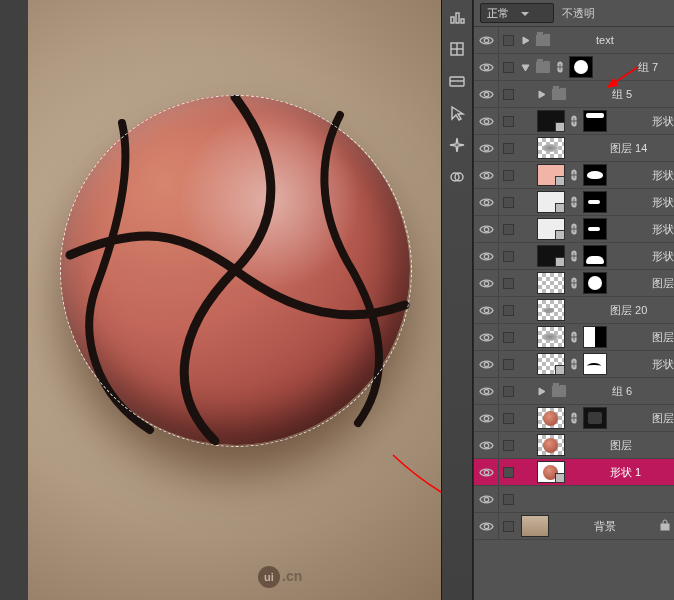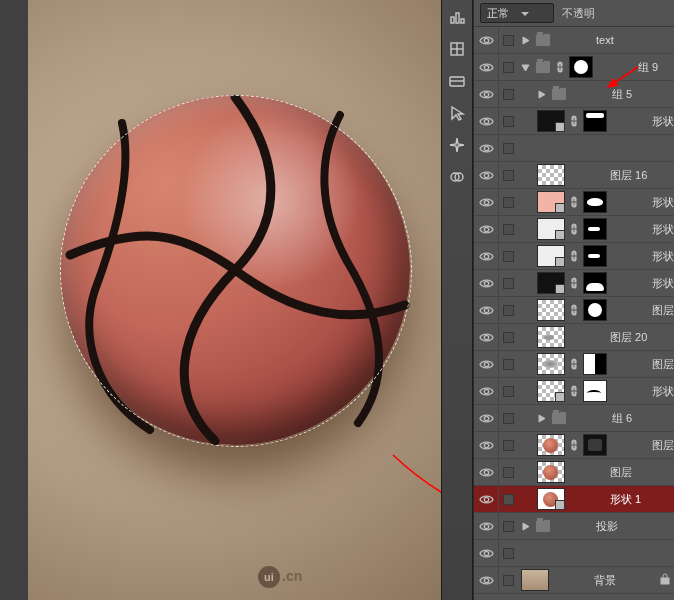--- a/index.html
+++ b/index.html
@@ -23,21 +23,21 @@
   #vstrip svg{stroke:#c8c8c8;fill:none;stroke-width:1.4;}
   
   #panel{flex:1;height:600px;background:#535353;display:flex;flex-direction:column;border-left:1px solid #2b2b2b;}
   #pbar1{height:26px;background:#535353;border-bottom:1px solid #393939;display:flex;align-items:center;gap:8px;padding:0 6px;}
   #pbar1 .sel{background:#3f3f3f;border:1px solid #222;color:#ddd;height:18px;padding:0 6px;border-radius:2px;display:flex;align-items:center;gap:12px;min-width:60px;}
   #pbar1 .sel:after{content:"";border:4px solid transparent;border-top-color:#bbb;margin-top:5px;}
   #pbar2{height:24px;background:#535353;border-bottom:1px solid #393939;display:flex;align-items:center;gap:5px;padding:0 6px;color:#bbb;}
   #pbar2 .li{width:15px;height:15px;display:flex;align-items:center;justify-content:center;cursor:pointer;}
   #layers{flex:1;overflow:hidden;background:#535353;}
   .row{display:flex;align-items:center;height:26px;border-bottom:1px solid #454545;position:relative;}
-  .row.sel{background:#7f1d1d;justify-content:flex-end;}
+  .row.sel{background:#be185d;justify-content:flex-end;}
   .row.sel .name{color:#fff;}
   .eye{width:24px;height:26px;display:flex;align-items:center;justify-content:center;border-right:1px solid #454545;cursor:pointer;flex:none;}
   .eye svg{stroke:#bcbcbc;fill:none;stroke-width:1.3;}
   .ck{width:18px;display:flex;align-items:center;justify-content:center;flex:none;}
   .ck .box{width:9px;height:9px;background:#4d4d4d;border:1px solid #363636;}
   .content{display:flex;align-items:center;flex:1;height:100%;gap:4px;min-width:0;}
   .indent{flex:none;}
   .arr{width:10px;height:10px;flex:none;cursor:pointer;}
   .arr svg{stroke:#bdbdbd;fill:#bdbdbd;}
   .foldicon{width:14px;height:12px;background:#7a7a7a;border-radius:1px 2px 2px 1px;border:1px solid #555;flex:none;position:relative;}
@@ -175,21 +175,21 @@
                 </svg></div>
               <div class="foldicon"></div>
               <div class="link">
                 <svg width="8" height="12">
                   <path d="M2 3a2 2 0 0 1 4 0v2h-1V3a1 1 0 0 0-2 0v2H2zM2 7h1v2a1 1 0 0 0 2 0V7h1v2a2 2 0 0 1-4 0z"></path>
                 </svg>
               </div>
               <div class="thumb th-mask" style="position: relative; background: rgb(0, 0, 0);">
                 <div style="position:absolute;left:4px;top:3px;width:14px;height:14px;border-radius:50%;background:#fff"></div>
               </div>
-              <span class="name">组 9</span>
+              <span class="name">组 7</span>
             </div>
           </div>
           <div class="row">
             <div class="eye">
               <svg width="15" height="11">
                 <path d="M1 5.5 C3 1,12 1,14 5.5 C12 10,3 10,1 5.5z"></path>
                 <circle cx="7.5" cy="5.5" r="2.2"></circle>
               </svg>
             </div>
             <div class="ck">
@@ -231,35 +231,26 @@
           <div class="row">
             <div class="eye">
               <svg width="15" height="11">
                 <path d="M1 5.5 C3 1,12 1,14 5.5 C12 10,3 10,1 5.5z"></path>
                 <circle cx="7.5" cy="5.5" r="2.2"></circle>
               </svg>
             </div>
             <div class="ck">
               <div class="box"></div>
             </div>
-          </div>
-          <div class="row">
-            <div class="eye">
-              <svg width="15" height="11">
-                <path d="M1 5.5 C3 1,12 1,14 5.5 C12 10,3 10,1 5.5z"></path>
-                <circle cx="7.5" cy="5.5" r="2.2"></circle>
-              </svg>
-            </div>
-            <div class="ck">
-              <div class="box"></div>
-            </div>
-            <div class="content">
-              <div class="indent" style="width: 16px;"></div>
-              <div class="thumb th-trans" style="position: relative;"></div>
-              <span class="name">图层 16</span>
+            <div class="content">
+              <div class="indent" style="width: 16px;"></div>
+              <div class="thumb th-trans" style="position: relative;">
+                <div style="position:absolute;left:4px;top:6px;width:16px;height:8px;border-radius:50%;background:radial-gradient(#888,#ccc)"></div>
+              </div>
+              <span class="name">图层 14</span>
             </div>
           </div>
           <div class="row">
             <div class="eye">
               <svg width="15" height="11">
                 <path d="M1 5.5 C3 1,12 1,14 5.5 C12 10,3 10,1 5.5z"></path>
                 <circle cx="7.5" cy="5.5" r="2.2"></circle>
               </svg>
             </div>
             <div class="ck">
@@ -513,39 +504,20 @@
             </div>
             <div class="ck">
               <div class="box"></div>
             </div>
             <div class="content">
               <div class="indent" style="width: 16px;"></div>
               <div class="thumb th-layer th-smart" style="position: relative; background: rgb(255, 255, 255);">
                 <div style="position:absolute;left:5px;top:3px;width:15px;height:15px;border-radius:50%;background:radial-gradient(circle at 40% 35%,#e09078,#a04438)"></div>
               </div>
               <span class="name">形状 1</span>
-            </div>
-          </div>
-          <div class="row">
-            <div class="eye">
-              <svg width="15" height="11">
-                <path d="M1 5.5 C3 1,12 1,14 5.5 C12 10,3 10,1 5.5z"></path>
-                <circle cx="7.5" cy="5.5" r="2.2"></circle>
-              </svg>
-            </div>
-            <div class="ck">
-              <div class="box"></div>
-            </div>
-            <div class="content">
-              <div class="indent" style="width: 0px;"></div>
-              <div class="arr"><svg width="9" height="9">
-                  <path d="M2 1 L8 4.5 L2 8 z"></path>
-                </svg></div>
-              <div class="foldicon"></div>
-              <span class="name">投影</span>
             </div>
           </div>
           <div class="row">
             <div class="eye">
               <svg width="15" height="11">
                 <path d="M1 5.5 C3 1,12 1,14 5.5 C12 10,3 10,1 5.5z"></path>
                 <circle cx="7.5" cy="5.5" r="2.2"></circle>
               </svg>
             </div>
             <div class="ck">

